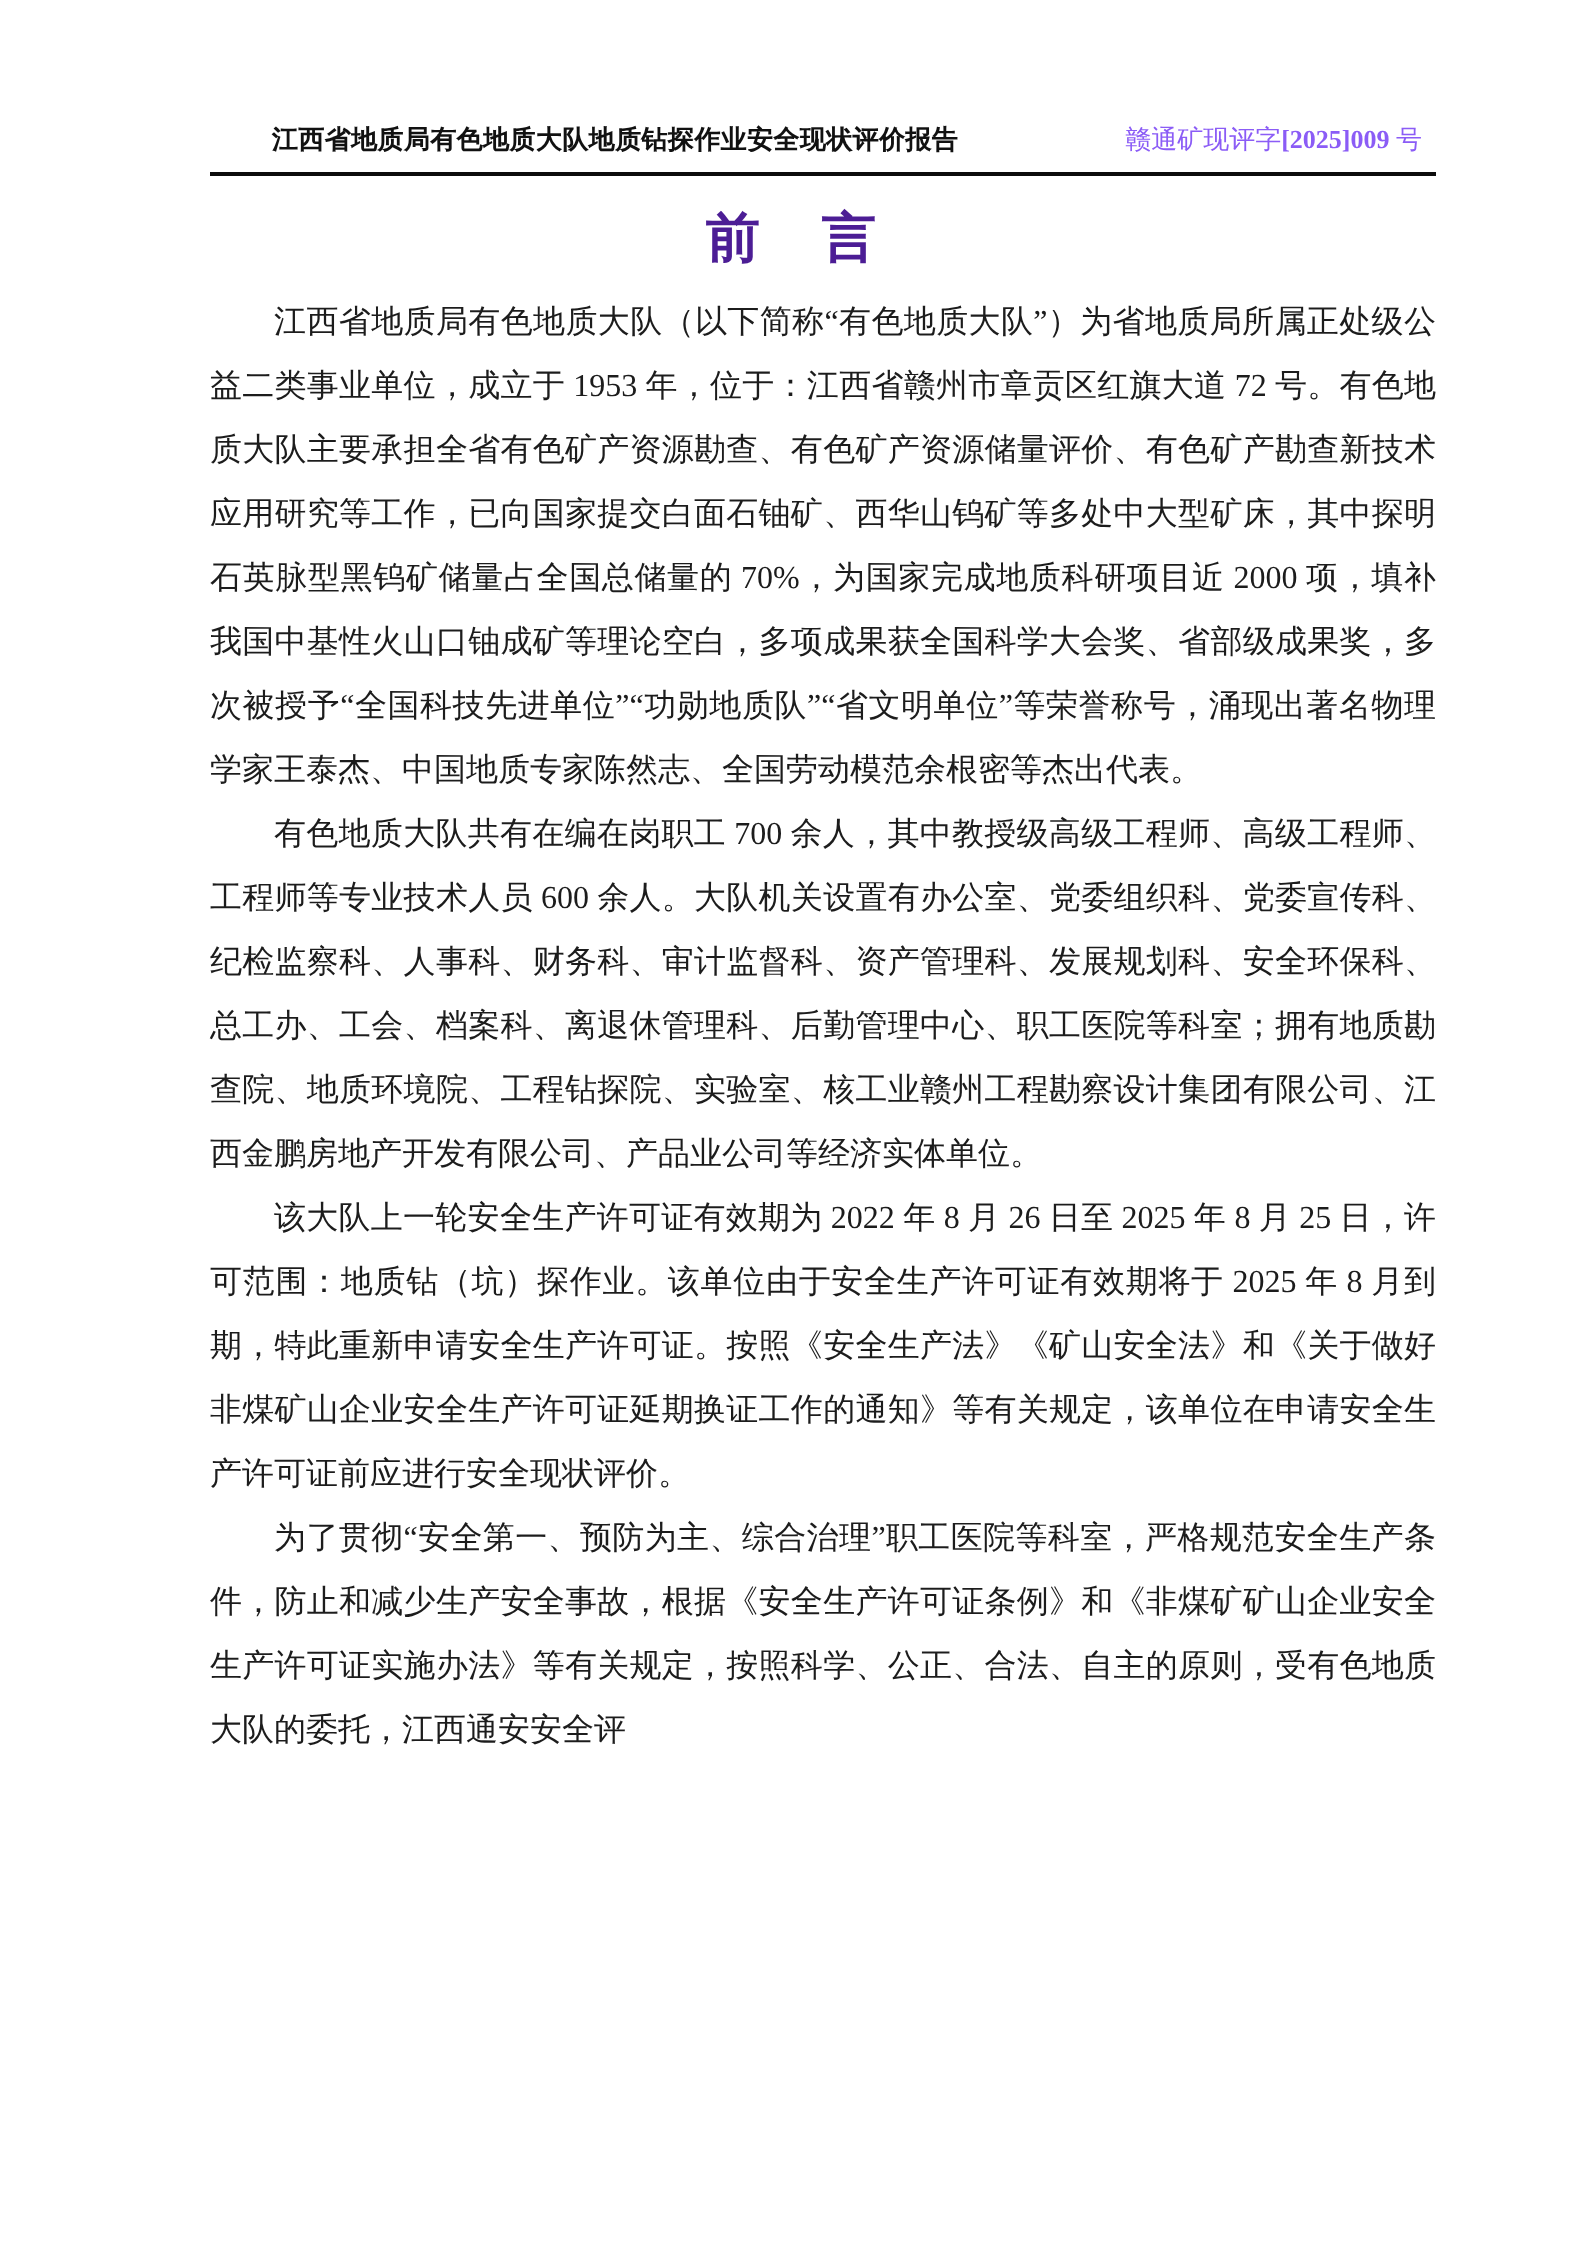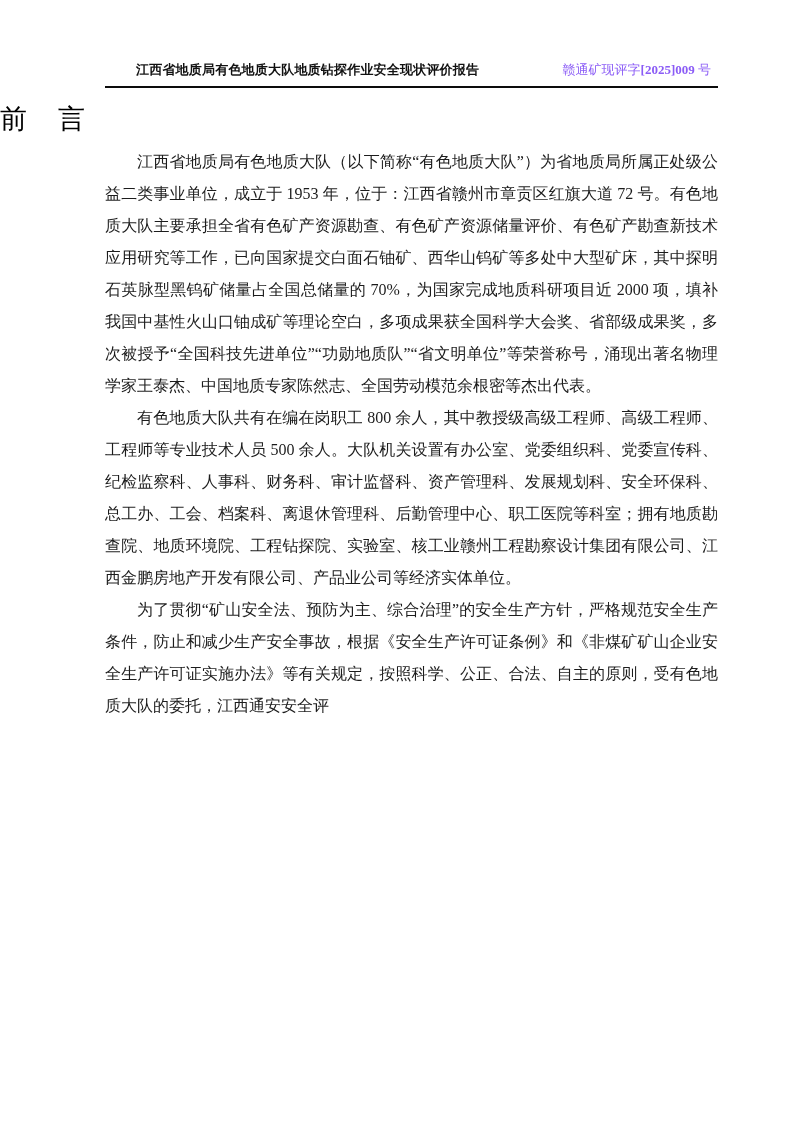--- a/index.html
+++ b/index.html
@@ -43,24 +43,25 @@
   }
   .report-header .doc-number .num-bold {
     font-weight: 700;
   }
   
   .page-title {
     position: absolute;
     top: 101px;
     left: 0;
     width: 100%;
+    text-align: center;
     font-size: 27px;
     line-height: 36px;
-    font-weight: 400;
-    color: #000000;
+    font-weight: 700;
+    color: #4c1d95;
     letter-spacing: 2px;
   }
   
   .doc-body {
     position: absolute;
     top: 146px;
     left: 105px;
     width: 613px;
     font-size: 16px;
     line-height: 32px;
@@ -92,21 +93,22 @@
     <span class="left-title">江西省地质局有色地质大队地质钻探作业安全现状评价报告</span>
     <span class="doc-number">
       <span>赣通矿现评字</span><span class="num-bold">[2025]009</span><span> 号</span>
     </span>
   </div>
 
   <div class="page-title">前　言</div>
 
   <div class="doc-body">
     <p>江西省地质局有色地质大队（以下简称“有色地质大队”）为省地质局所属正处级公益二类事业单位，成立于 1953 年，位于：江西省赣州市章贡区红旗大道 72 号。有色地质大队主要承担全省有色矿产资源勘查、有色矿产资源储量评价、有色矿产勘查新技术应用研究等工作，已向国家提交白面石铀矿、西华山钨矿等多处中大型矿床，其中探明石英脉型黑钨矿储量占全国总储量的 70%，为国家完成地质科研项目近 2000 项，填补我国中基性火山口铀成矿等理论空白，多项成果获全国科学大会奖、省部级成果奖，多次被授予“全国科技先进单位”“功勋地质队”“省文明单位”等荣誉称号，涌现出著名物理学家王泰杰、中国地质专家陈然志、全国劳动模范余根密等杰出代表。</p>
-    <p>有色地质大队共有在编在岗职工 800 余人，其中教授级高级工程师、高级工程师、工程师等专业技术人员 500 余人。大队机关设置有办公室、党委组织科、党委宣传科、纪检监察科、人事科、财务科、审计监督科、资产管理科、发展规划科、安全环保科、总工办、工会、档案科、离退休管理科、后勤管理中心、职工医院等科室；拥有地质勘查院、地质环境院、工程钻探院、实验室、核工业赣州工程勘察设计集团有限公司、江西金鹏房地产开发有限公司、产品业公司等经济实体单位。</p>
-    <p>为了贯彻“矿山安全法、预防为主、综合治理”的安全生产方针，严格规范安全生产条件，防止和减少生产安全事故，根据《安全生产许可证条例》和《非煤矿矿山企业安全生产许可证实施办法》等有关规定，按照科学、公正、合法、自主的原则，受有色地质大队的委托，江西通安安全评</p>
+    <p>有色地质大队共有在编在岗职工 700 余人，其中教授级高级工程师、高级工程师、工程师等专业技术人员 600 余人。大队机关设置有办公室、党委组织科、党委宣传科、纪检监察科、人事科、财务科、审计监督科、资产管理科、发展规划科、安全环保科、总工办、工会、档案科、离退休管理科、后勤管理中心、职工医院等科室；拥有地质勘查院、地质环境院、工程钻探院、实验室、核工业赣州工程勘察设计集团有限公司、江西金鹏房地产开发有限公司、产品业公司等经济实体单位。</p>
+    <p>该大队上一轮安全生产许可证有效期为 2022 年 8 月 26 日至 2025 年 8 月 25 日，许可范围：地质钻（坑）探作业。该单位由于安全生产许可证有效期将于 2025 年 8 月到期，特此重新申请安全生产许可证。按照《安全生产法》《矿山安全法》和《关于做好非煤矿山企业安全生产许可证延期换证工作的通知》等有关规定，该单位在申请安全生产许可证前应进行安全现状评价。</p>
+    <p>为了贯彻“安全第一、预防为主、综合治理”职工医院等科室，严格规范安全生产条件，防止和减少生产安全事故，根据《安全生产许可证条例》和《非煤矿矿山企业安全生产许可证实施办法》等有关规定，按照科学、公正、合法、自主的原则，受有色地质大队的委托，江西通安安全评</p>
   </div>
 
   <div class="page-footer">
     <span>2</span>
   </div>
 
 </div>
 
 </body></html>

